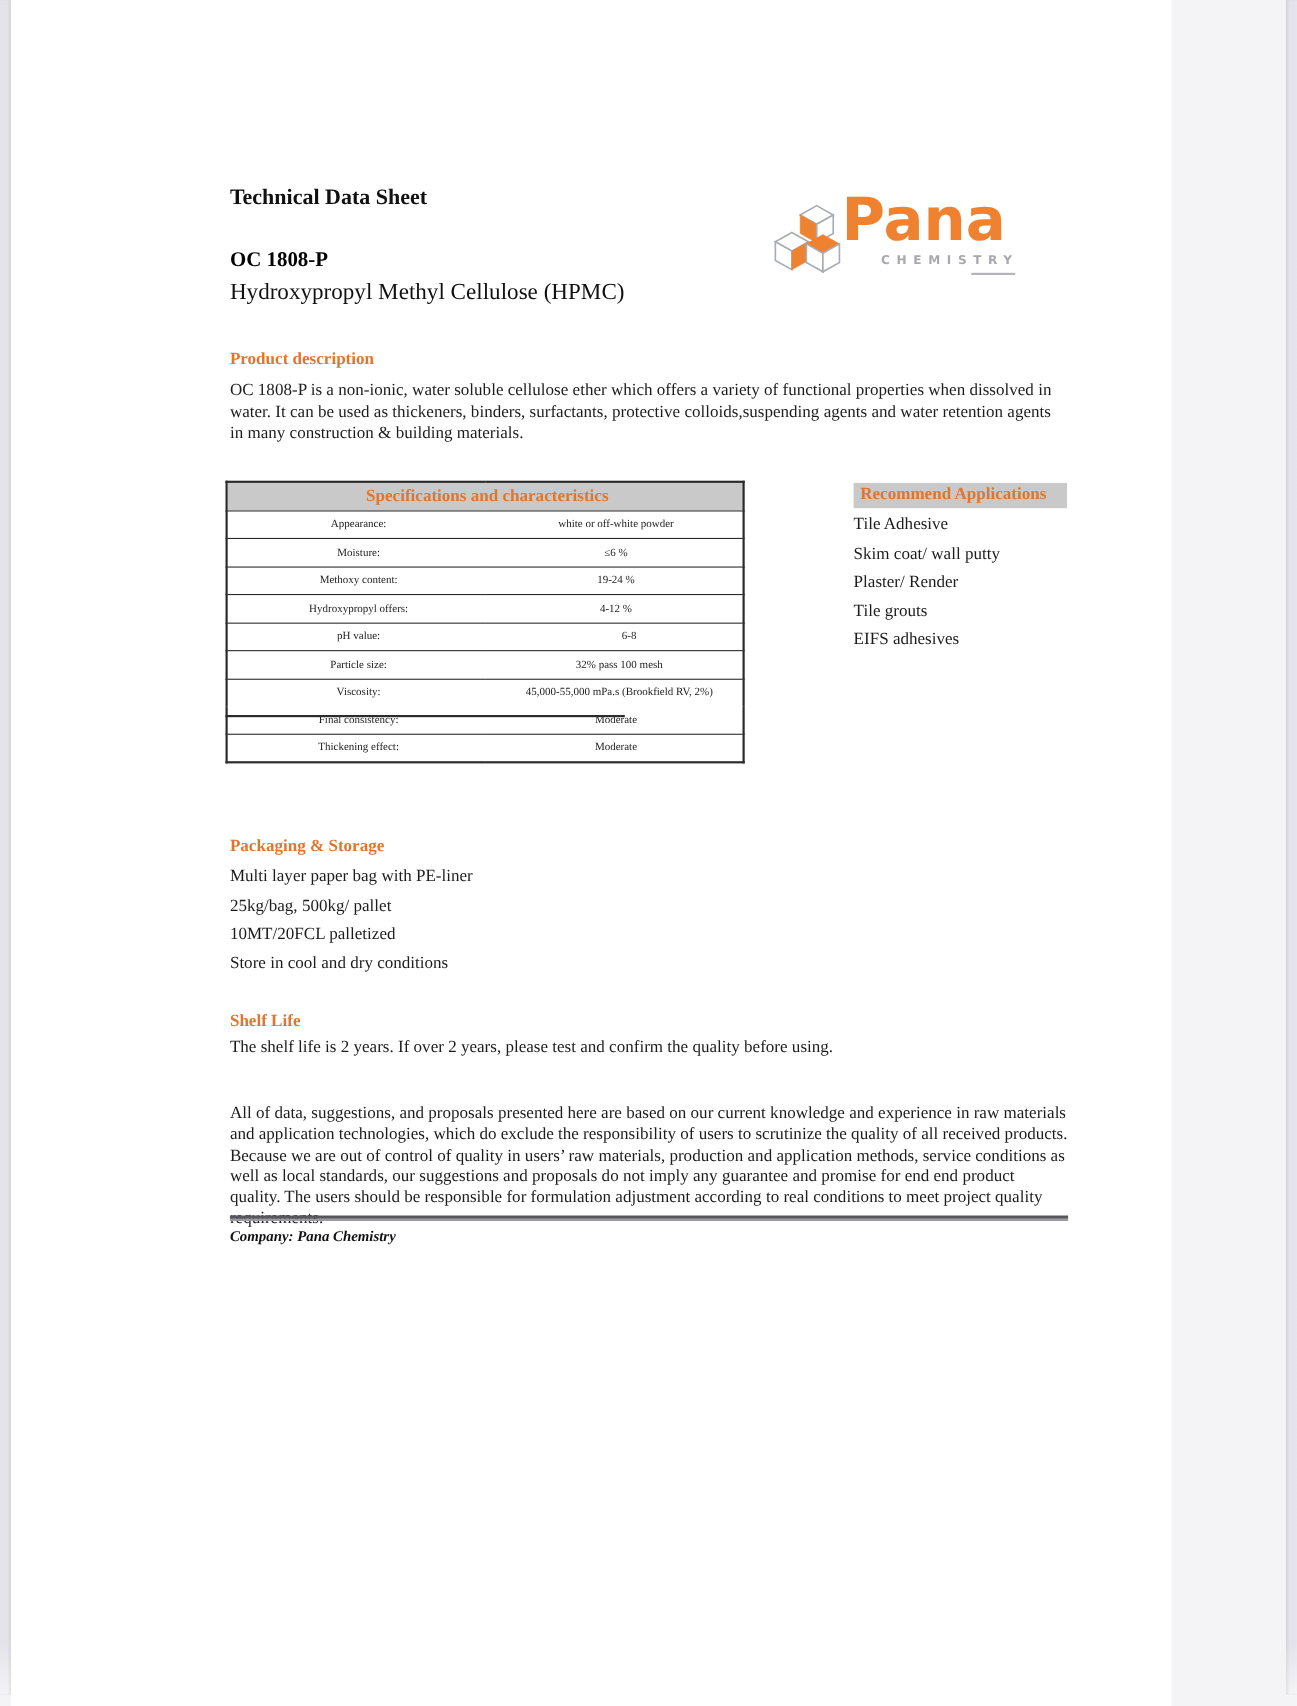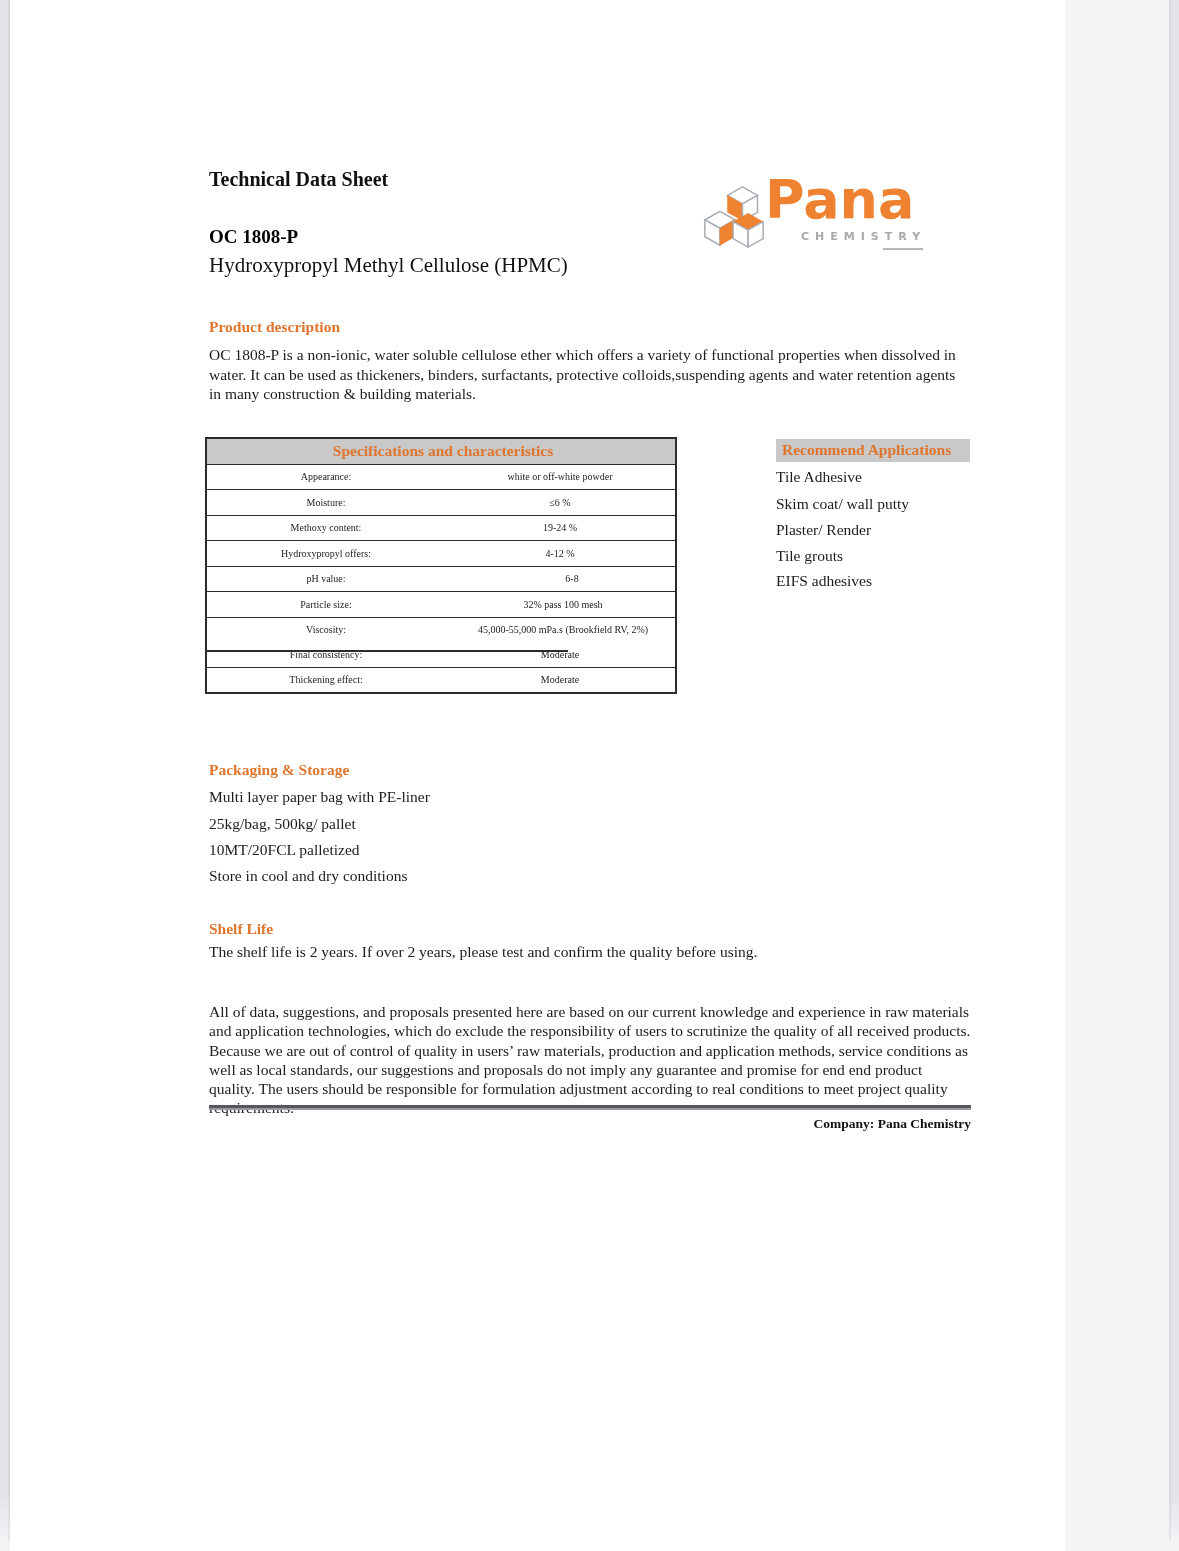--- a/index.html
+++ b/index.html
@@ -90,22 +90,22 @@
   .pack-1{top:815px;}
   .pack-2{top:841px;}
   .pack-3{top:867px;}
 
   
   .footer-rule{
     left:199px;top:1105px;width:762px;height:0;
     border-top:3px solid #56565c;border-bottom:2px solid #9a9aa2;
   }
   .company-line{
-    left:199px;top:1116px;width:762px;text-align:right;
-    font-size:13.5px;font-weight:bold;color:#111;
+    left:199px;top:1116px;width:762px;text-align:left;
+    font-size:13.5px;font-weight:bold;color:#111;font-style:italic;
   }
 </style>
 </head>
 <body>
 
 <div class="page">
 
   <div class="abs doc-title">Technical Data Sheet</div>
 
   <div class="abs logo">

